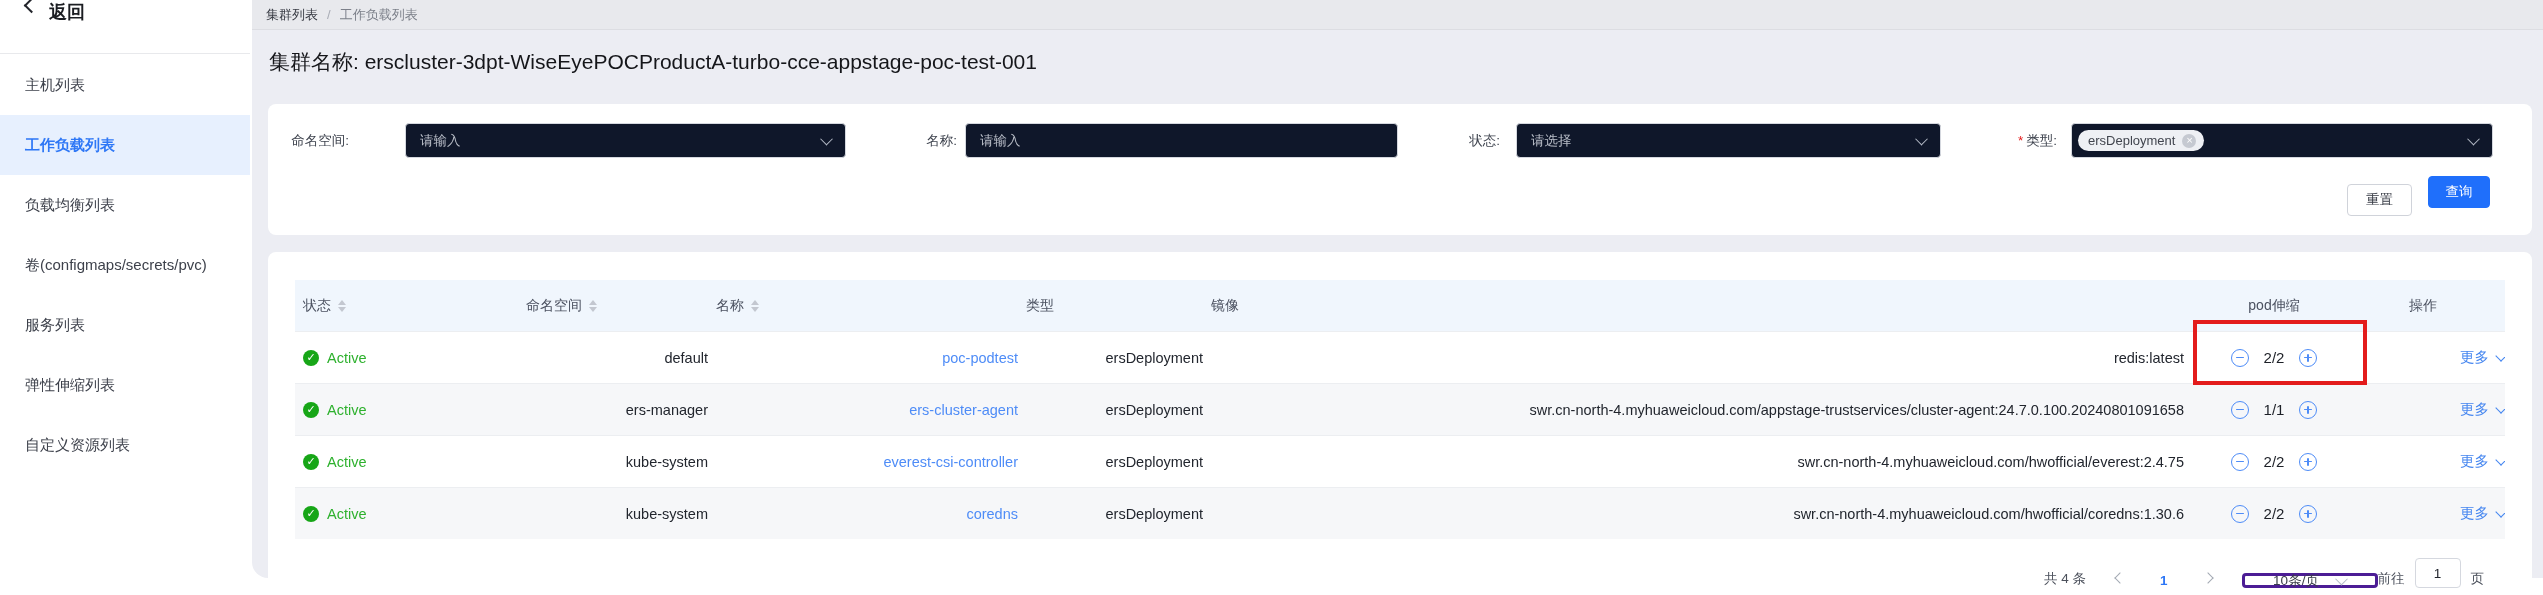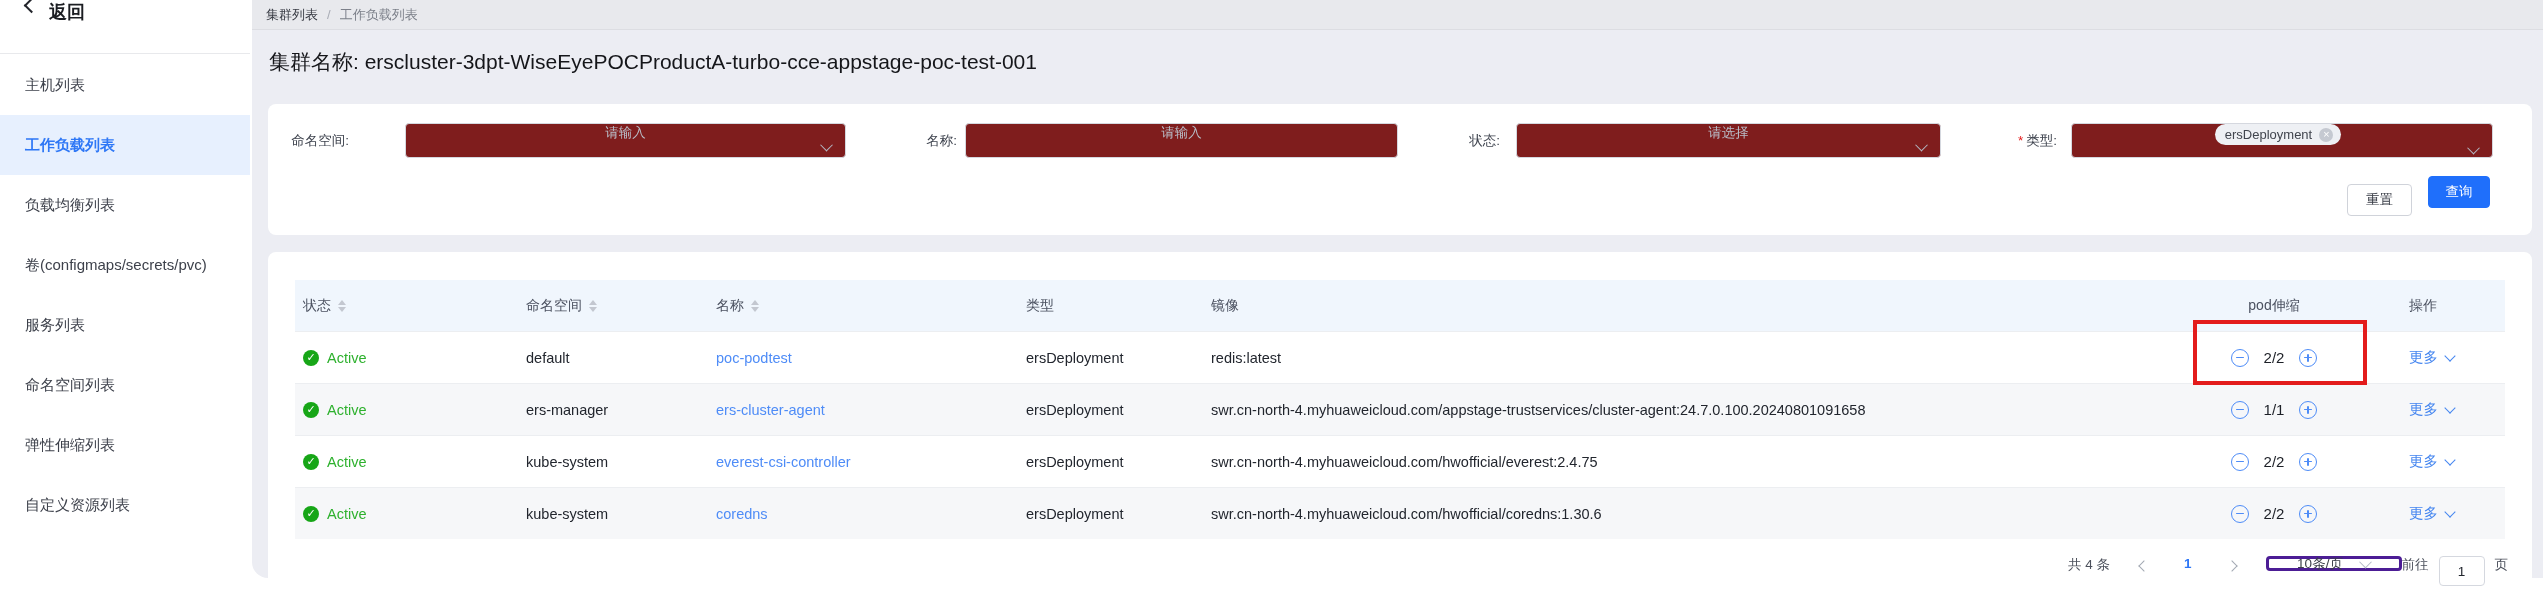--- a/index.html
+++ b/index.html
@@ -25,21 +25,21 @@
   .crumb-dim { color:#7c808a; }
   .page-title { position:absolute; left:17px; top:48px; font-size:21px; font-weight:500; color:#15161a; letter-spacing:0; }
 
   .card { position:absolute; left:16px; right:11px; background:#ffffff; border-radius:8px; }
   .filter-card { top:104px; height:131px; }
   .table-card { top:252px; height:360px; }
 
   
   .flabel { position:absolute; top:27px; height:20px; font-size:13.5px; color:#3e434e; text-align:right; line-height:20px; white-space:nowrap; }
   .req { color:#e31c1c; margin-right:3px; font-style:normal; }
-  .fbox { position:absolute; top:19px; height:35px; background:#7f1d1d; border:1px solid #d5d8df; border-radius:4px; display:flex; align-items:center; padding:0 14px; font-size:13.5px;flex-direction:column; }
+  .fbox { position:absolute; top:19px; height:35px; background:#0f172a; border:1px solid #d5d8df; border-radius:4px; display:flex; align-items:center; padding:0 14px; font-size:13.5px; }
   .ph { color:#b9bec8; }
   .chev-down { width:9px; height:9px; border-right:1.6px solid #b4bac6; border-bottom:1.6px solid #b4bac6; transform:rotate(45deg) translate(-1px,-1px); margin-left:auto; flex:none; }
   .tagpill { display:inline-flex; align-items:center; background:#eef0f4; border-radius:12px; padding:3px 8px 3px 10px; font-size:13px; color:#41454e; }
   .tag-x { position:relative; width:14px; height:14px; border-radius:50%; background:#c5c9d1; margin-left:7px; flex:none; }
   .tag-x::after { content:"×"; position:absolute; left:0; top:-1px; width:14px; height:14px; color:#fff; font-size:11px; line-height:15px; text-align:center; }
   .btn { position:absolute; top:72px; height:32px; border-radius:4px; font-size:13.5px; display:flex; align-items:center; justify-content:center; cursor:pointer; font-family:inherit; }
   .btn-ghost { width:65px; background:#fff; border:1px solid #d0d3da; color:#363a44;margin-top:8px; }
   .btn-primary { width:62px; background:#1f6ffb; border:1px solid #1f6ffb; color:#fff; }
 
   
@@ -48,37 +48,37 @@
   .thead { height:51px; background:#f0f6fd; font-size:14px; color:#4b5160; }
   .hcell { display:flex; align-items:center; padding-left:8px; }
   .hcell.center { justify-content:center; padding-left:0; }
   .hcell.action { padding-left:45px; }
   .sort { display:inline-flex; flex-direction:column; gap:2px; margin-left:7px; cursor:pointer; }
   .sort i { display:block; width:0; height:0; border-left:4px solid transparent; border-right:4px solid transparent; }
   .sort .up { border-bottom:5px solid #c3c7d0; }
   .sort .dn { border-top:5px solid #c3c7d0; }
   .trow { height:52px; font-size:14.5px; color:#22262e; border-top:1px solid #eceef1; }
   .trow.alt { background:#f6f7f9; }
-  .cell { padding-left:8px; white-space:nowrap; overflow:hidden; }
+  .cell { padding-left:8px; white-space:nowrap; overflow:hidden;text-align:right; }
   .cell.status { display:flex; align-items:center; gap:8px; }
   .badge { width:16px; height:16px; border-radius:50%; background:#17a617; color:#fff; display:inline-flex; align-items:center; justify-content:center; font-size:11px; font-weight:700; flex:none; }
   .badge::after { content:"✓"; }
   .status-text { color:#2eb12e; }
   .name-link { color:#4e8cf7; cursor:pointer; text-decoration:none; }
   .cell.pods { display:flex; align-items:center; justify-content:center; gap:15px; padding-left:0; }
   .cbtn { position:relative; width:18px; height:18px; border:1.2px solid #4e8cf7; border-radius:50%; display:inline-block; cursor:pointer; flex:none; }
   .cbtn::before { content:""; position:absolute; left:4px; right:4px; top:50%; height:1.8px; margin-top:-1px; background:#4e8cf7; border-radius:1px; }
   .cbtn.plus::after { content:""; position:absolute; top:4px; bottom:4px; left:50%; width:1.8px; margin-left:-1px; background:#4e8cf7; border-radius:1px; }
   .podnum { font-size:15px; color:#1d2027; }
   .cell.action { padding-left:45px; }
   .more-link { display:inline-flex; align-items:center; color:#4586f0; font-size:14.5px; cursor:pointer; }
   .caret-dn { width:8px; height:8px; border-right:1.6px solid #4586f0; border-bottom:1.6px solid #4586f0; transform:rotate(45deg); margin-left:8px; margin-top:-4px; }
 
   
-  .pagebar { position:absolute; right:24px; top:304px; height:32px; display:flex; align-items:flex-start; font-size:13.5px; color:#4c515c; }
+  .pagebar { position:absolute; right:48px; top:304px; height:32px; display:flex; align-items:flex-end; font-size:13.5px; color:#4c515c; }
   .pg-total { margin-right:24px; }
   .pg-arrow { width:20px; height:20px; display:flex; align-items:center; justify-content:center; cursor:pointer; }
   .chev-l { width:8px; height:8px; border-left:1.6px solid #a3a9b3; border-bottom:1.6px solid #a3a9b3; transform:rotate(45deg); }
   .chev-r { width:8px; height:8px; border-right:1.6px solid #a3a9b3; border-top:1.6px solid #a3a9b3; transform:rotate(45deg); }
   .pg-num { margin:0 30px; color:#2e77f6; font-weight:700; cursor:pointer; }
   .pg-next { margin-right:24px; }
   .pg-size { position:relative; width:136px; height:15px; border:3px solid #4c1d95; border-radius:4px; background:#fff; display:flex; align-items:center; justify-content:center; gap:18px; cursor:pointer; color:#3a3e48; }
   .pg-size .chev-down { margin-left:0; }
   .pg-goto { margin-right:10px; }
   .goto-input { width:46px; height:30px; border:1px solid #d5d8df; border-radius:4px; text-align:center; font-size:13.5px; color:#22262e; margin-right:10px; font-family:inherit; outline:none; }
@@ -96,21 +96,20 @@
       <span class="chev-left"></span>
       <span class="back-label">返回</span>
     </div>
     <div class="side-divider"></div>
     <nav class="side-menu">
       <div class="side-item">主机列表</div>
       <div class="side-item active">工作负载列表</div>
       <div class="side-item">负载均衡列表</div>
       <div class="side-item">卷(configmaps/secrets/pvc)</div>
       <div class="side-item">服务列表</div>
-      <div class="side-item">命名空间列表</div>
       <div class="side-item">弹性伸缩列表</div>
       <div class="side-item">自定义资源列表</div>
     </nav>
   </aside>
 
   <main class="main-panel">
 
     <div class="crumbbar">
       <span class="crumb-strong">集群列表</span>
       <span class="crumb-sep">/</span>

